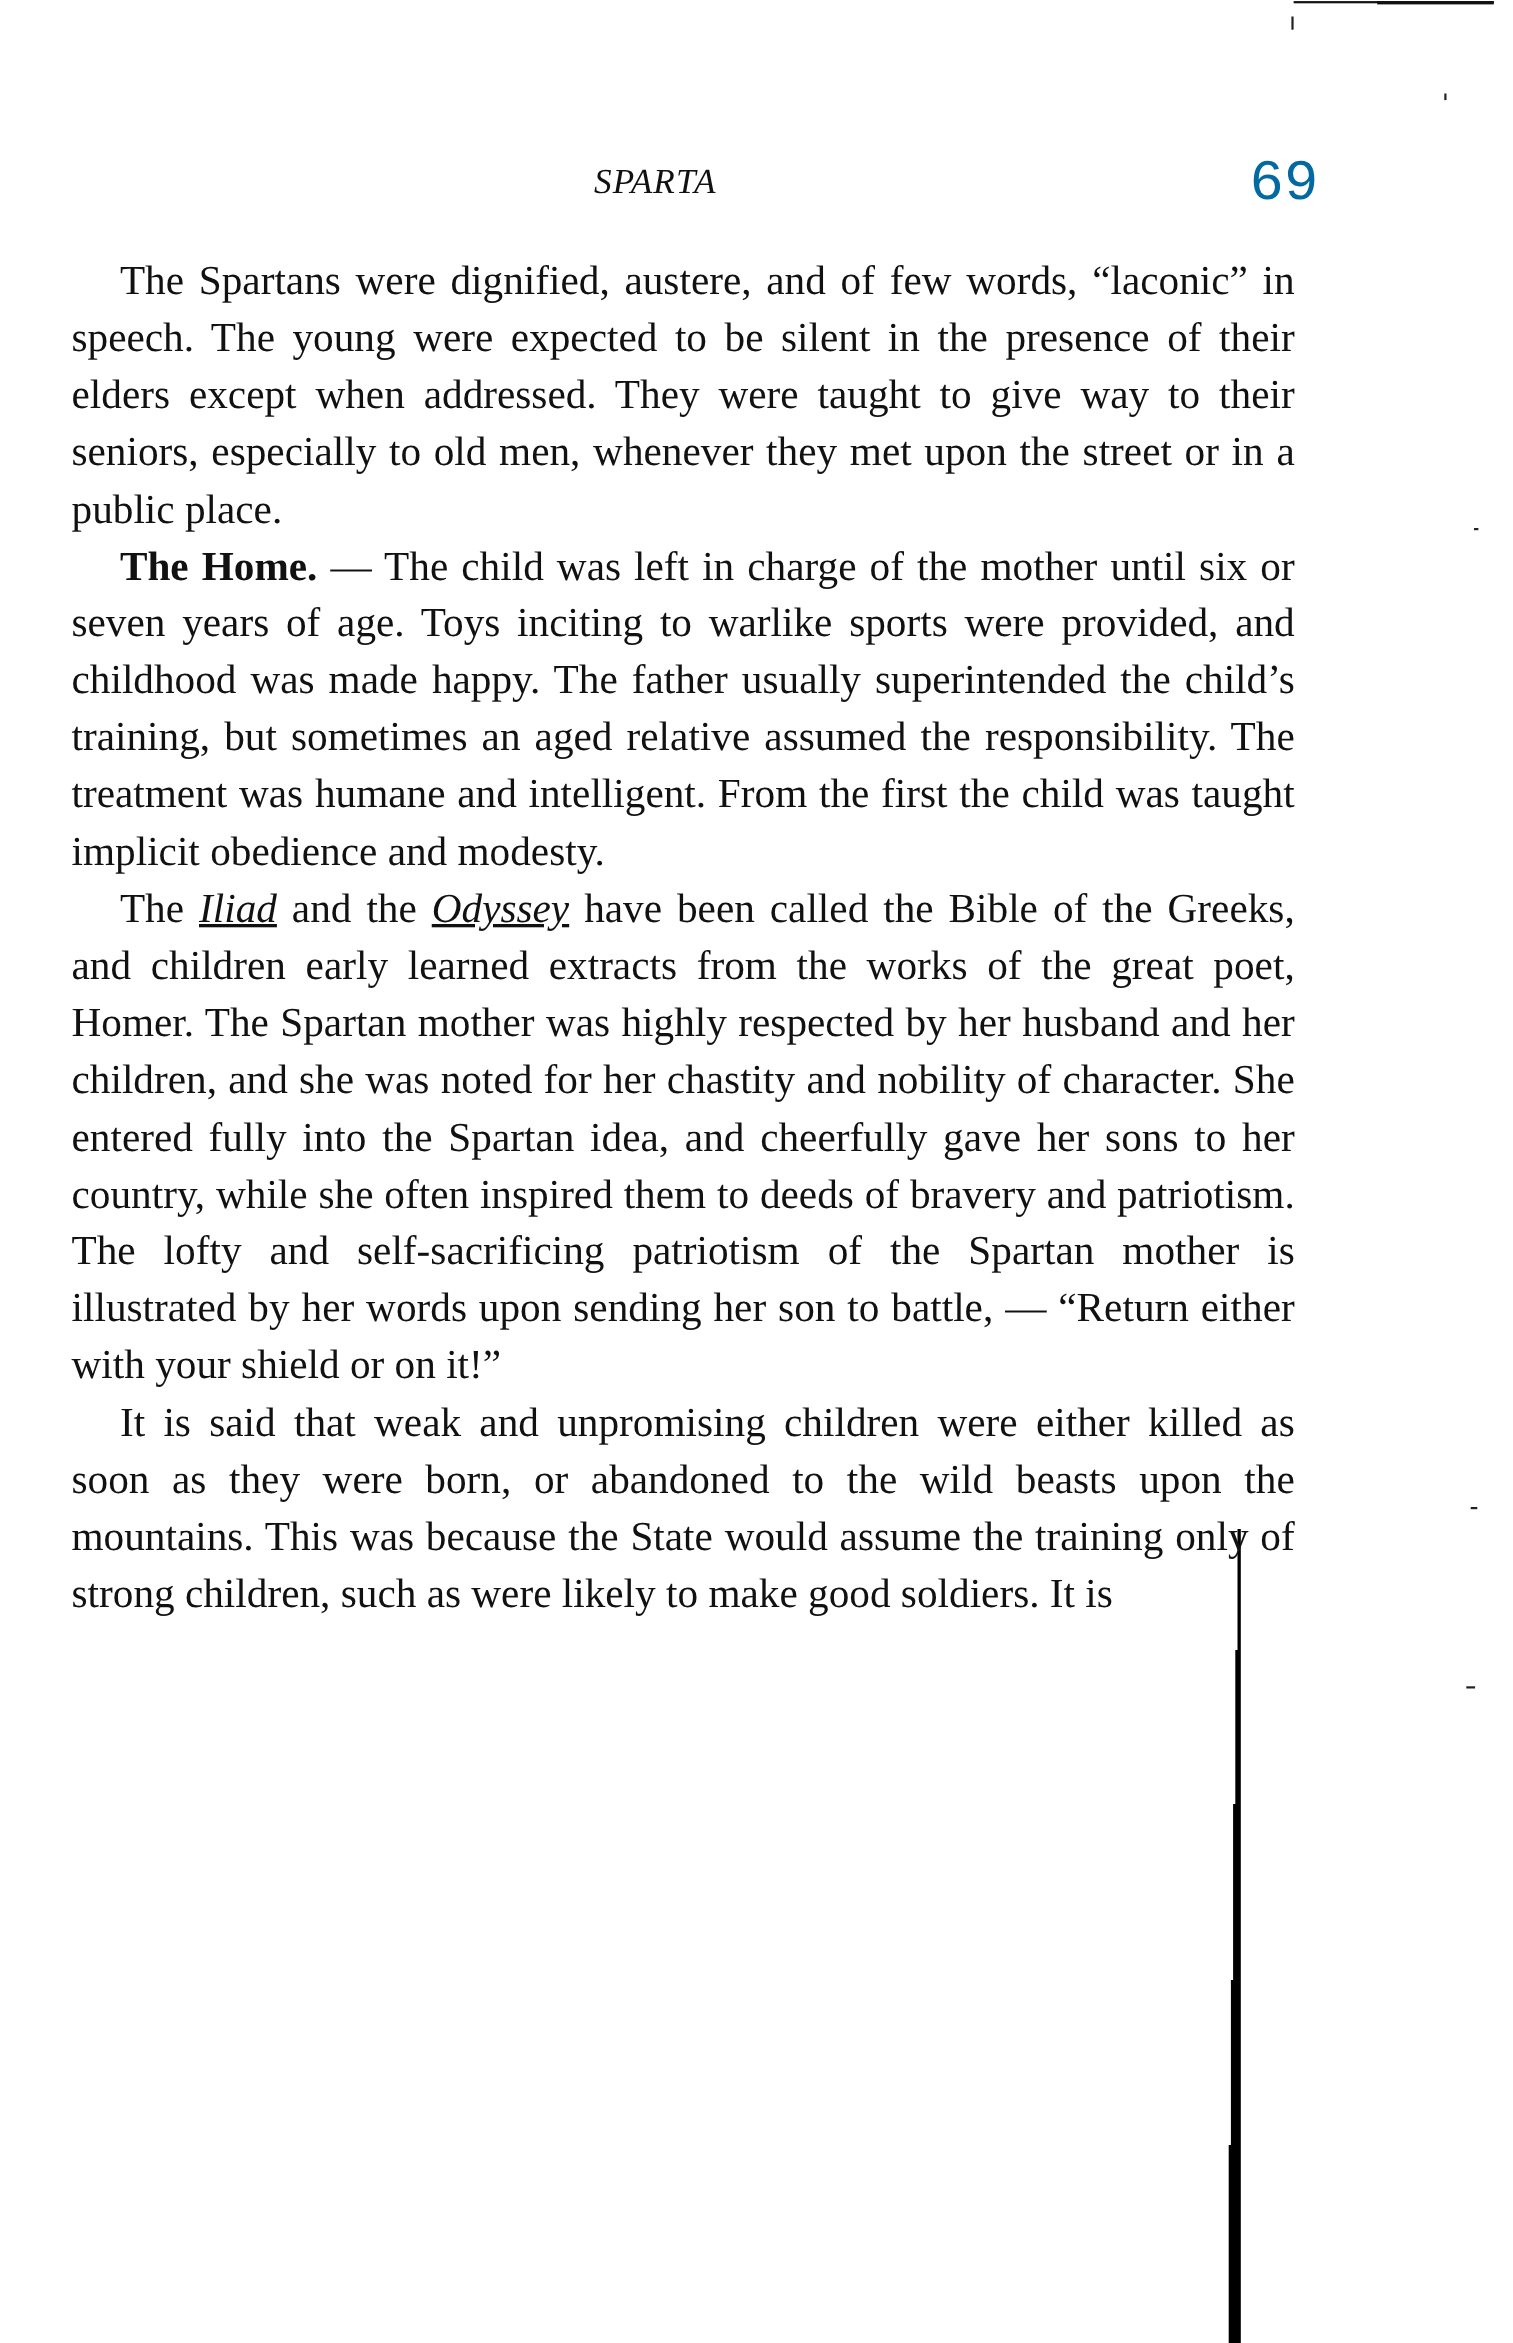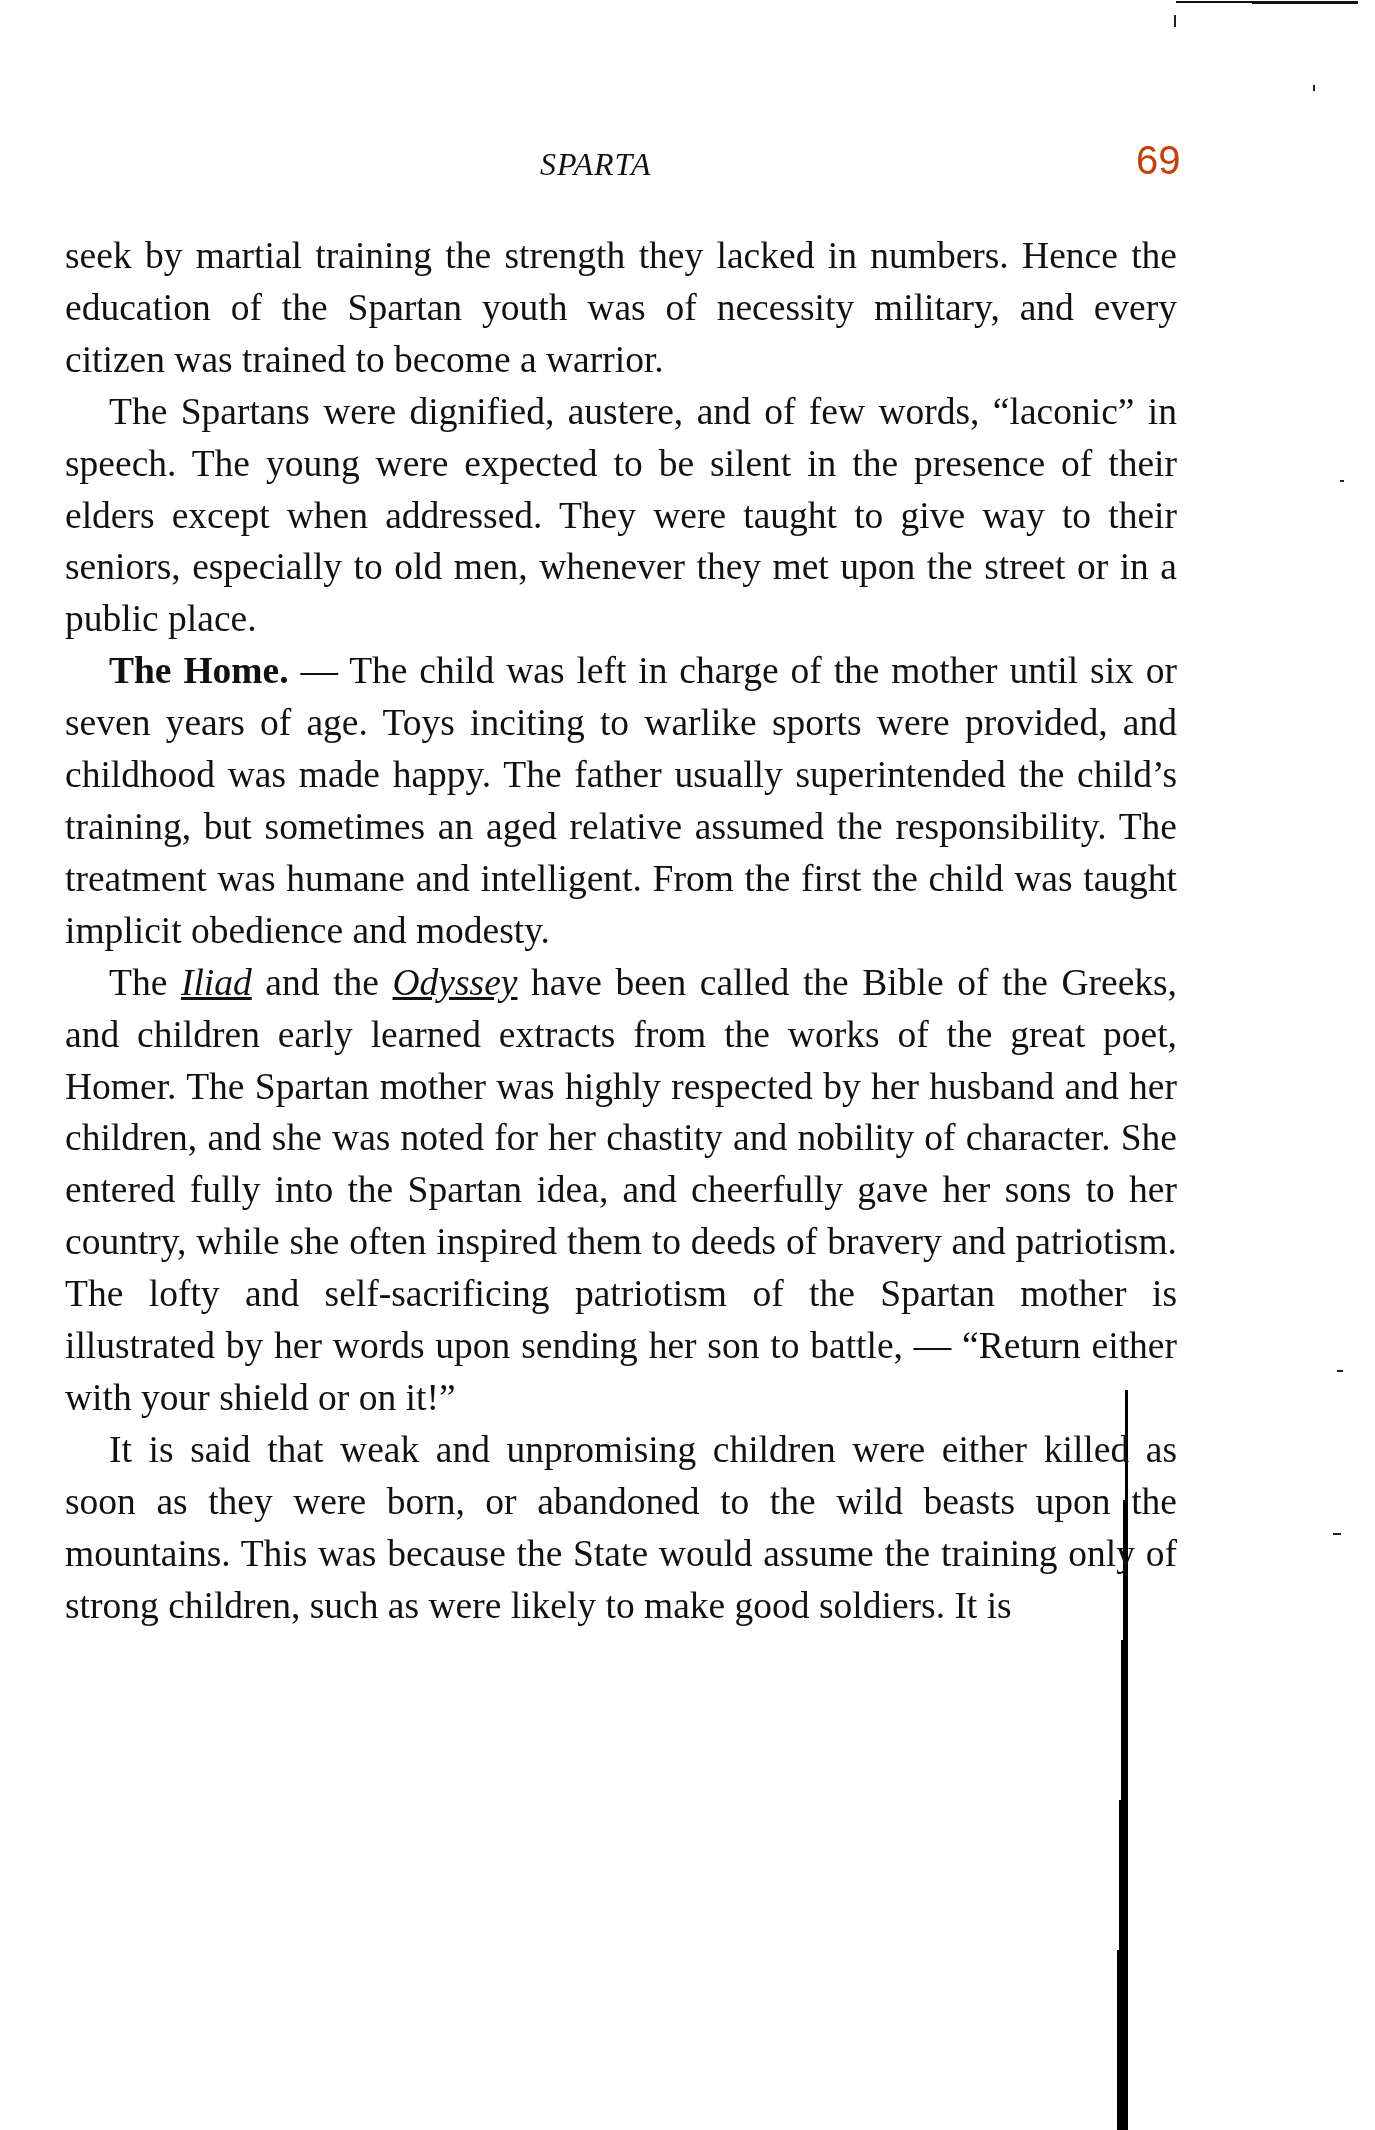--- a/index.html
+++ b/index.html
@@ -2,21 +2,21 @@
 <html><head>
 <meta charset="utf-8">
 <style>
   html, body { margin: 0; padding: 0; background: #ffffff; }
   body { width: 1375px; height: 2130px; position: relative; overflow: hidden; }
   .page { position: absolute; left: 0; top: 0; width: 1128px; height: 2130px; background: #fff; color: #111; }
   .scan-top-line { position: absolute; top: 1px; left: 1176px; width: 182px; height: 2px; background: #111; }
   .scan-top-line.thick { left: 1252px; width: 106px; height: 3px; }
   .speck { position: absolute; background: #222; }
   .header-title { position: absolute; top: 146px; left: 540px; width: 160px; font-family: "Liberation Serif", serif; font-style: italic; font-size: 32px; letter-spacing: 1px; color: #111; }
-  .page-number { position: absolute; top: 138px; left: 1136px; font-family: Liberation Sans, sans-serif; font-size: 40px; color: #c2410c; }
+  .page-number { position: absolute; top: 138px; left: 1136px; font-family: Liberation Mono, monospace; font-size: 52px; color: #0369a1; }
   .body-text { position: absolute; left: 65px; top: 230px; width: 1112px; font-family: "Liberation Serif", serif; font-size: 37.5px; line-height: 51.9px; color: #111; text-align: justify; }
   .body-text p { margin: 0; text-indent: 44px; }
   .body-text p.cont { text-indent: 0; }
   .side-heading { font-weight: bold; }
   em { font-style: italic; text-decoration: underline; }
   .right-bar { position: absolute; right: 0; width: 10px; background: #000; }
 </style>
 </head>
 <body>
 
@@ -32,19 +32,18 @@
   <div class="right-bar" style="top:1390px;height:110px;width:3px;"></div>
   <div class="right-bar" style="top:1500px;height:140px;width:5px;"></div>
   <div class="right-bar" style="top:1640px;height:160px;width:7px;"></div>
   <div class="right-bar" style="top:1800px;height:150px;width:9px;"></div>
   <div class="right-bar" style="top:1950px;height:180px;width:11px;"></div>
 
   <div class="header-title">SPARTA</div>
   <div class="page-number">69</div>
 
   <div class="body-text">
-    <p class="cont">seek by martial training the strength they lacked in numbers. Hence the education of the Spartan youth was of necessity military, and every citizen was trained to become a warrior.</p>
     <p>The Spartans were dignified, austere, and of few words, “laconic” in speech. The young were expected to be silent in the presence of their elders except when addressed. They were taught to give way to their seniors, especially to old men, whenever they met upon the street or in a public place.</p>
     <p><span class="side-heading">The Home.</span><span> — The child was left in charge of the mother until six or seven years of age. Toys inciting to warlike sports were provided, and childhood was made happy. The father usually superintended the child’s training, but sometimes an aged relative assumed the responsibility. The treatment was humane and intelligent. From the first the child was taught implicit obedience and modesty.</span></p>
     <p><span>The </span><em>Iliad</em><span> and the </span><em>Odyssey</em><span> have been called the Bible of the Greeks, and children early learned extracts from the works of the great poet, Homer. The Spartan mother was highly respected by her husband and her children, and she was noted for her chastity and nobility of character. She entered fully into the Spartan idea, and cheerfully gave her sons to her country, while she often inspired them to deeds of bravery and patriotism. The lofty and self-sacrificing patriotism of the Spartan mother is illustrated by her words upon sending her son to battle, — “Return either with your shield or on it!”</span></p>
     <p>It is said that weak and unpromising children were either killed as soon as they were born, or abandoned to the wild beasts upon the mountains. This was because the State would assume the training only of strong children, such as were likely to make good soldiers. It is</p>
   </div>
 </div>
 
 </body></html>

